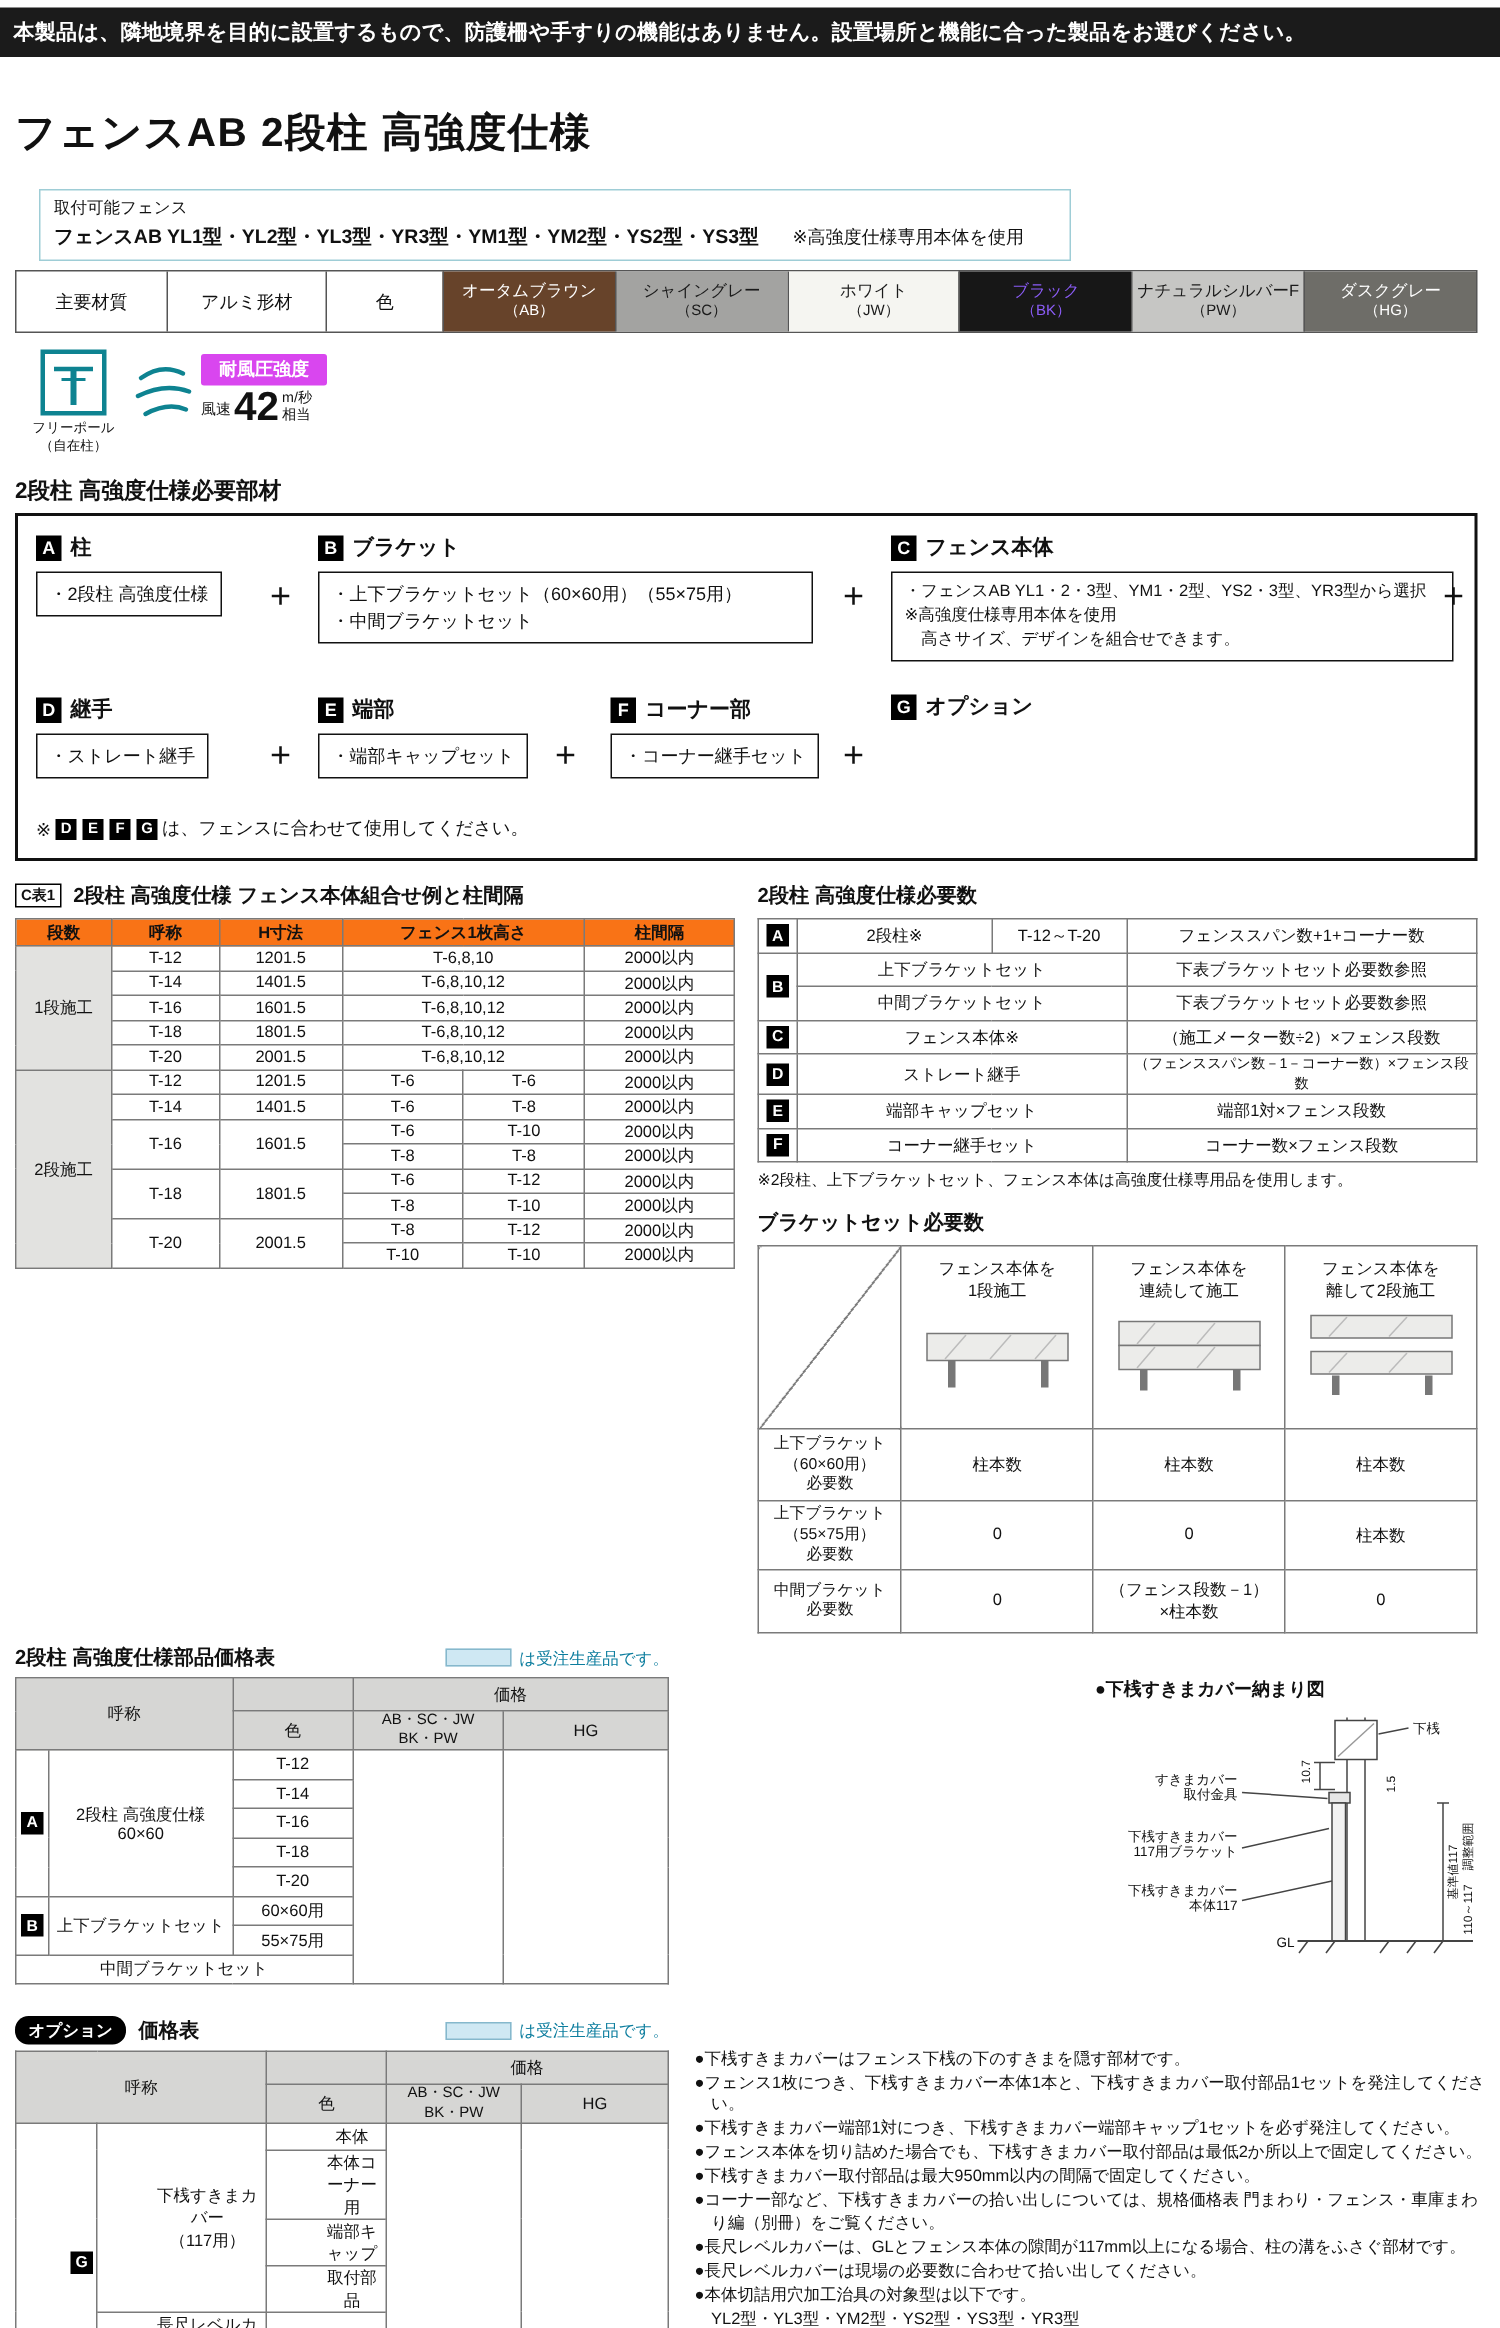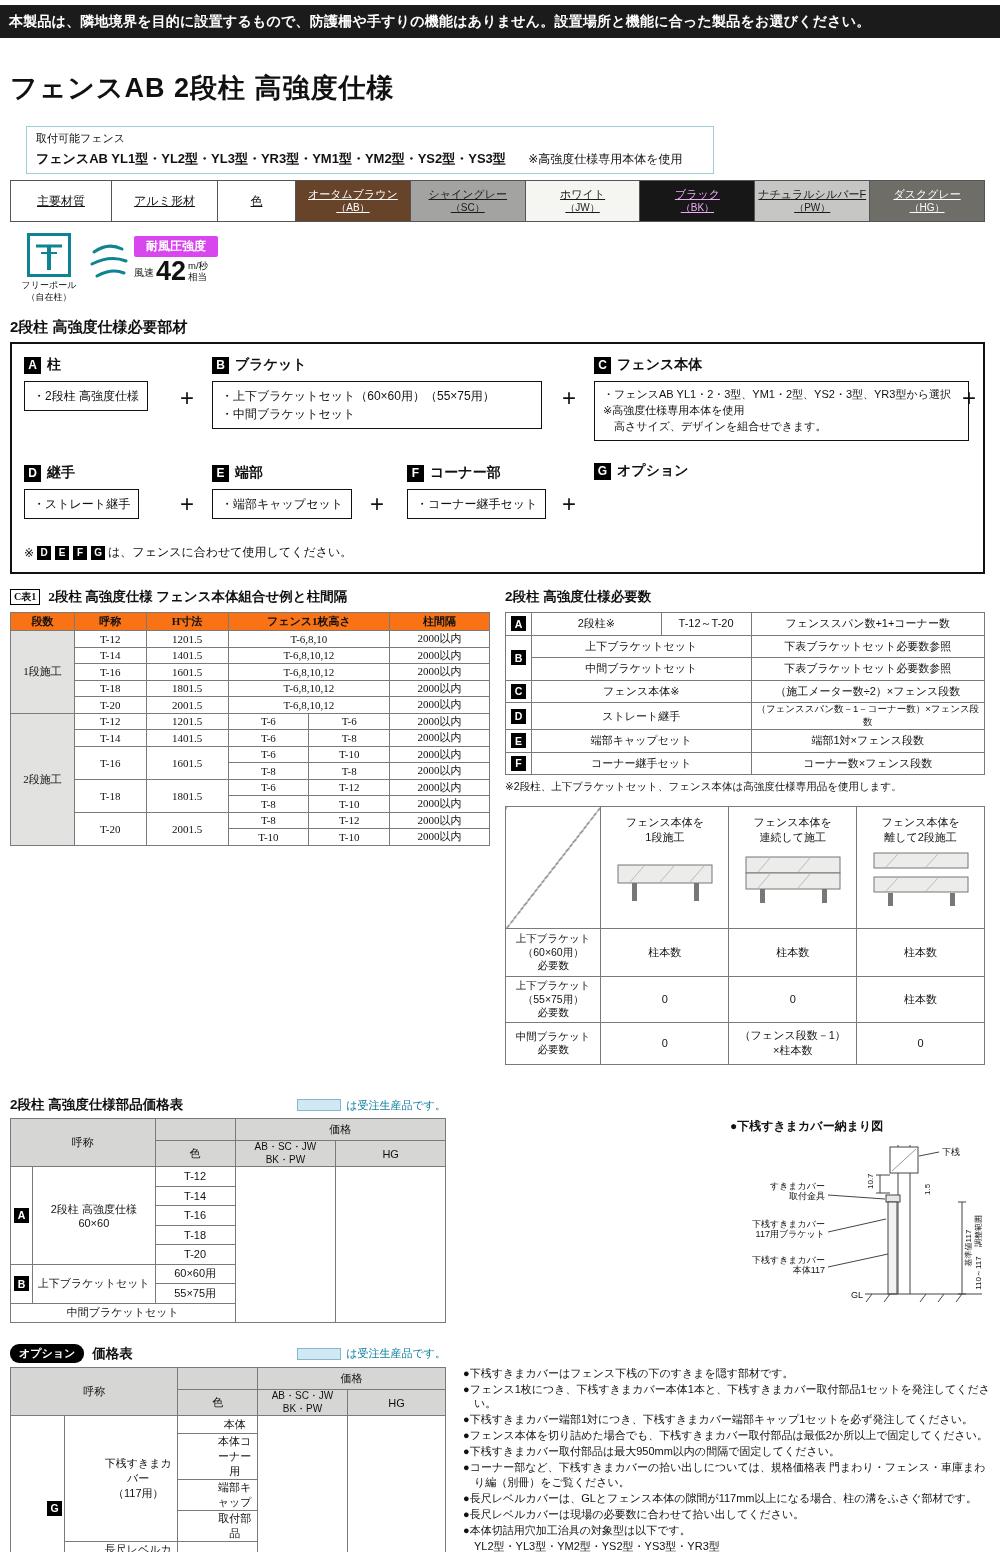--- a/index.html
+++ b/index.html
@@ -10,21 +10,21 @@
     display:flex; align-items:center; padding:0 9px; font-size:14px; font-weight:bold; letter-spacing:0.2px; }
 
   .page-title { position:absolute; left:10px; top:70px; font-size:27px; font-weight:800; letter-spacing:1px; }
 
   .compat-box { position:absolute; left:26px; top:126px; width:688px; height:48px; border:1px solid #9ecdd6; padding:4px 9px; }
   .compat-label { font-size:11px; margin-bottom:3px; }
   .compat-models { font-size:13px; font-weight:bold; }
   .compat-note { font-size:12px; margin-left:18px; }
 
   .material-table { position:absolute; left:10px; top:180px; width:975px; height:42px; display:flex; border:1px solid #555; }
-  .mcell { display:flex; align-items:center; justify-content:center; font-size:12px; text-align:right;text-decoration:underline; }
+  .mcell { display:flex; align-items:center; justify-content:center; font-size:12px; text-align:right; }
   .mcell + .mcell { border-left:1px solid #555; }
   .mcell.color { flex:1; flex-direction:column; line-height:1.25; }
   .cname { font-size:11px; } .ccode { font-size:10px; }
 
   .freepole { position:absolute; left:10px; top:232px; width:78px; text-align:center; }
   .fp-label { font-size:9px; line-height:1.3; margin-top:2px; }
   .wind-icon { position:absolute; left:90px; top:238px; }
   .wind-block { position:absolute; left:134px; top:236px; }
   .wind-badge { background:#d946ef; color:#fff; font-size:12px; font-weight:bold; padding:2px 12px; width:fit-content; border-radius:2px; }
   .wind-row { display:flex; align-items:flex-end; margin-top:2px; gap:2px; }
@@ -44,21 +44,21 @@
   .plist { font-size:12px; line-height:1.6; display:grid; grid-template-columns:168px auto; }
   .plus { position:absolute; font-size:24px; font-weight:400; }
   .parts-note { position:absolute; left:12px; top:200px; display:flex; align-items:center; gap:2px; font-size:12px; }
   .badge { display:inline-flex; width:15px; height:15px; background:#000; color:#fff; font-weight:bold; font-size:10.5px; align-items:center; justify-content:center; }
   .mini { width:14px; height:14px; font-size:10px; margin:0 1px; }
 
   table { border-collapse:collapse; }
   td,th { vertical-align:middle; }
   .pre { white-space:pre-line; }
 
-  .t1-block { position:absolute; left:10px; top:588px; width:480px;font-family:Liberation Serif, serif; }
+  .t1-block { position:absolute; left:10px; top:588px; width:480px; }
   .t1-head { display:flex; align-items:center; gap:8px; margin-bottom:6px; }
   .t1-tag { border:1.5px solid #000; font-size:10px; padding:0 3px; font-weight:bold; }
   .t1-title { font-size:13.5px; font-weight:bold; }
   table.t1 { width:480px; font-size:11px; text-align:center; }
   .t1 td,.t1 th { border:1px solid #7a7a7a; height:16.5px; padding:0 2px; }
   .t1 th { background:#f97316; font-weight:600; height:18px; }
   .t1 .sec { background:#e2e2e0; }
 
   .needs-block { position:absolute; left:505px; top:588px; width:480px; }
   .sec-heading { font-size:13.5px; font-weight:bold; margin-bottom:6px; }
@@ -131,21 +131,21 @@
       <div class="ccode">（AB）</div>
     </div>
     <div class="mcell color" style="background: rgb(163, 163, 161); color: rgb(26, 26, 26);">
       <div class="cname">シャイングレー</div>
       <div class="ccode">（SC）</div>
     </div>
     <div class="mcell color" style="background: rgb(245, 245, 241); color: rgb(26, 26, 26);">
       <div class="cname">ホワイト</div>
       <div class="ccode">（JW）</div>
     </div>
-    <div class="mcell color" style="background: rgb(23, 23, 23); color: #f0abfc;">
+    <div class="mcell color" style="background: rgb(23, 23, 23); color: #8b5cf6;">
       <div class="cname">ブラック</div>
       <div class="ccode">（BK）</div>
     </div>
     <div class="mcell color" style="background: rgb(198, 198, 196); color: rgb(26, 26, 26);">
       <div class="cname">ナチュラルシルバーF</div>
       <div class="ccode">（PW）</div>
     </div>
     <div class="mcell color" style="background: rgb(110, 109, 104); color: rgb(255, 255, 255);">
       <div class="cname">ダスクグレー</div>
       <div class="ccode">（HG）</div>
@@ -421,20 +421,21 @@
           <td><span class="badge">F</span></td>
           <td colspan="2">コーナー継手セット</td>
           <td>コーナー数×フェンス段数</td>
         </tr>
       </tbody>
     </table>
     <div class="needs-note">※2段柱、上下ブラケットセット、フェンス本体は高強度仕様専用品を使用します。</div>
   </div>
 
   <div class="bracket-block">
+    <div class="sec-heading">ブラケットセット必要数</div>
     <table class="bracket">
       <colgroup>
           <col style="width:96px">
           <col style="width:128px">
           <col style="width:128px">
           <col style="width:128px">
         </colgroup>
       <tbody>
         <tr class="bh">
           <td class="diag"></td>

